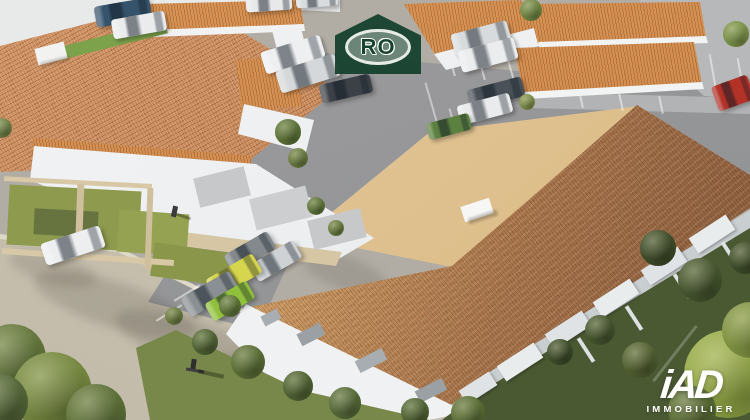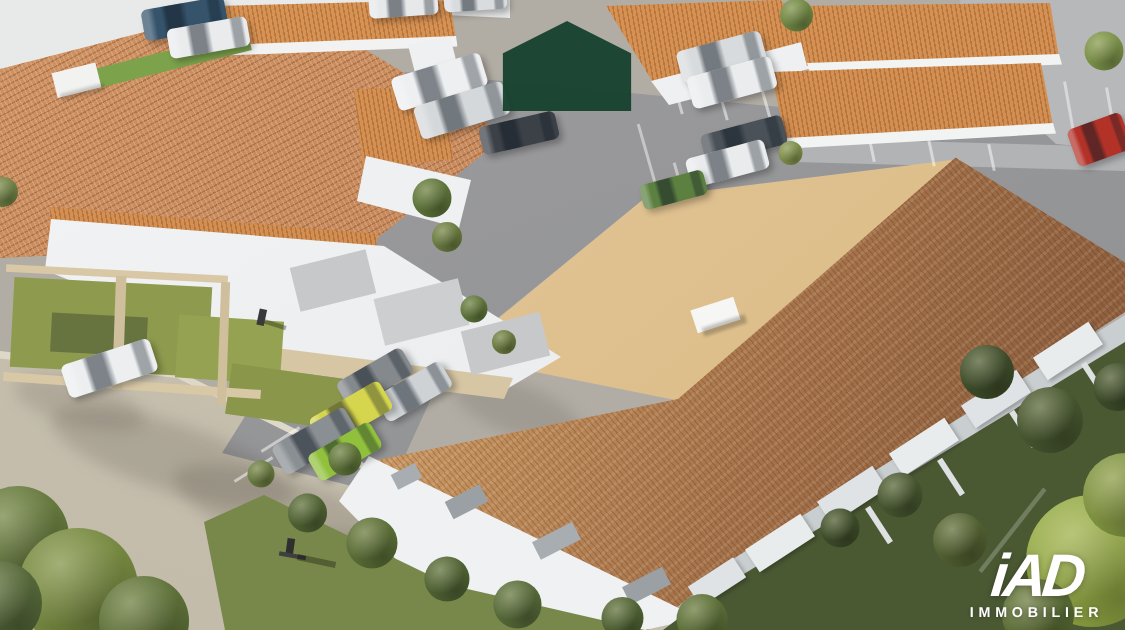--- a/index.html
+++ b/index.html
@@ -118,20 +118,23 @@
   <div class="shape left-facade"></div>
   <div class="shape tan-band"></div>
   <div class="shape main-roof"></div>
   <div class="shape facade-band"></div>
   <div class="shape lawn-strip"></div>
   <div class="shape terrace-band"></div>
   <div class="shape garden-dark"></div>
 
   <div class="ro-badge">
     <div class="ro-house"></div>
+    <div class="ro-ellipse">
+      <span class="ro-text">RO</span>
+    </div>
   </div>
   <div class="iad-logo">
     <div class="iad-brand">iAD</div>
     <div class="iad-sub">IMMOBILIER</div>
   </div>
 <div class="it shadow" style="left: 30px; top: 282px; width: 170px; height: 46px; background: rgba(50, 45, 35, 0.16); transform: rotate(18deg);"></div>
     <div class="it shadow" style="left: 110px; top: 326px; width: 200px; height: 50px; background: rgba(50, 45, 35, 0.16); transform: rotate(20deg);"></div>
     <div class="it shadow" style="left: 200px; top: 370px; width: 170px; height: 44px; background: rgba(50, 45, 35, 0.16); transform: rotate(22deg);"></div>
     <div class="it shadow" style="left: 300px; top: 256px; width: 90px; height: 34px; background: rgba(50, 45, 35, 0.14); transform: rotate(20deg);"></div>
     <div class="it shadow" style="left: 8px; top: 254px; width: 90px; height: 30px; background: rgba(50, 45, 35, 0.14); transform: rotate(15deg);"></div>

